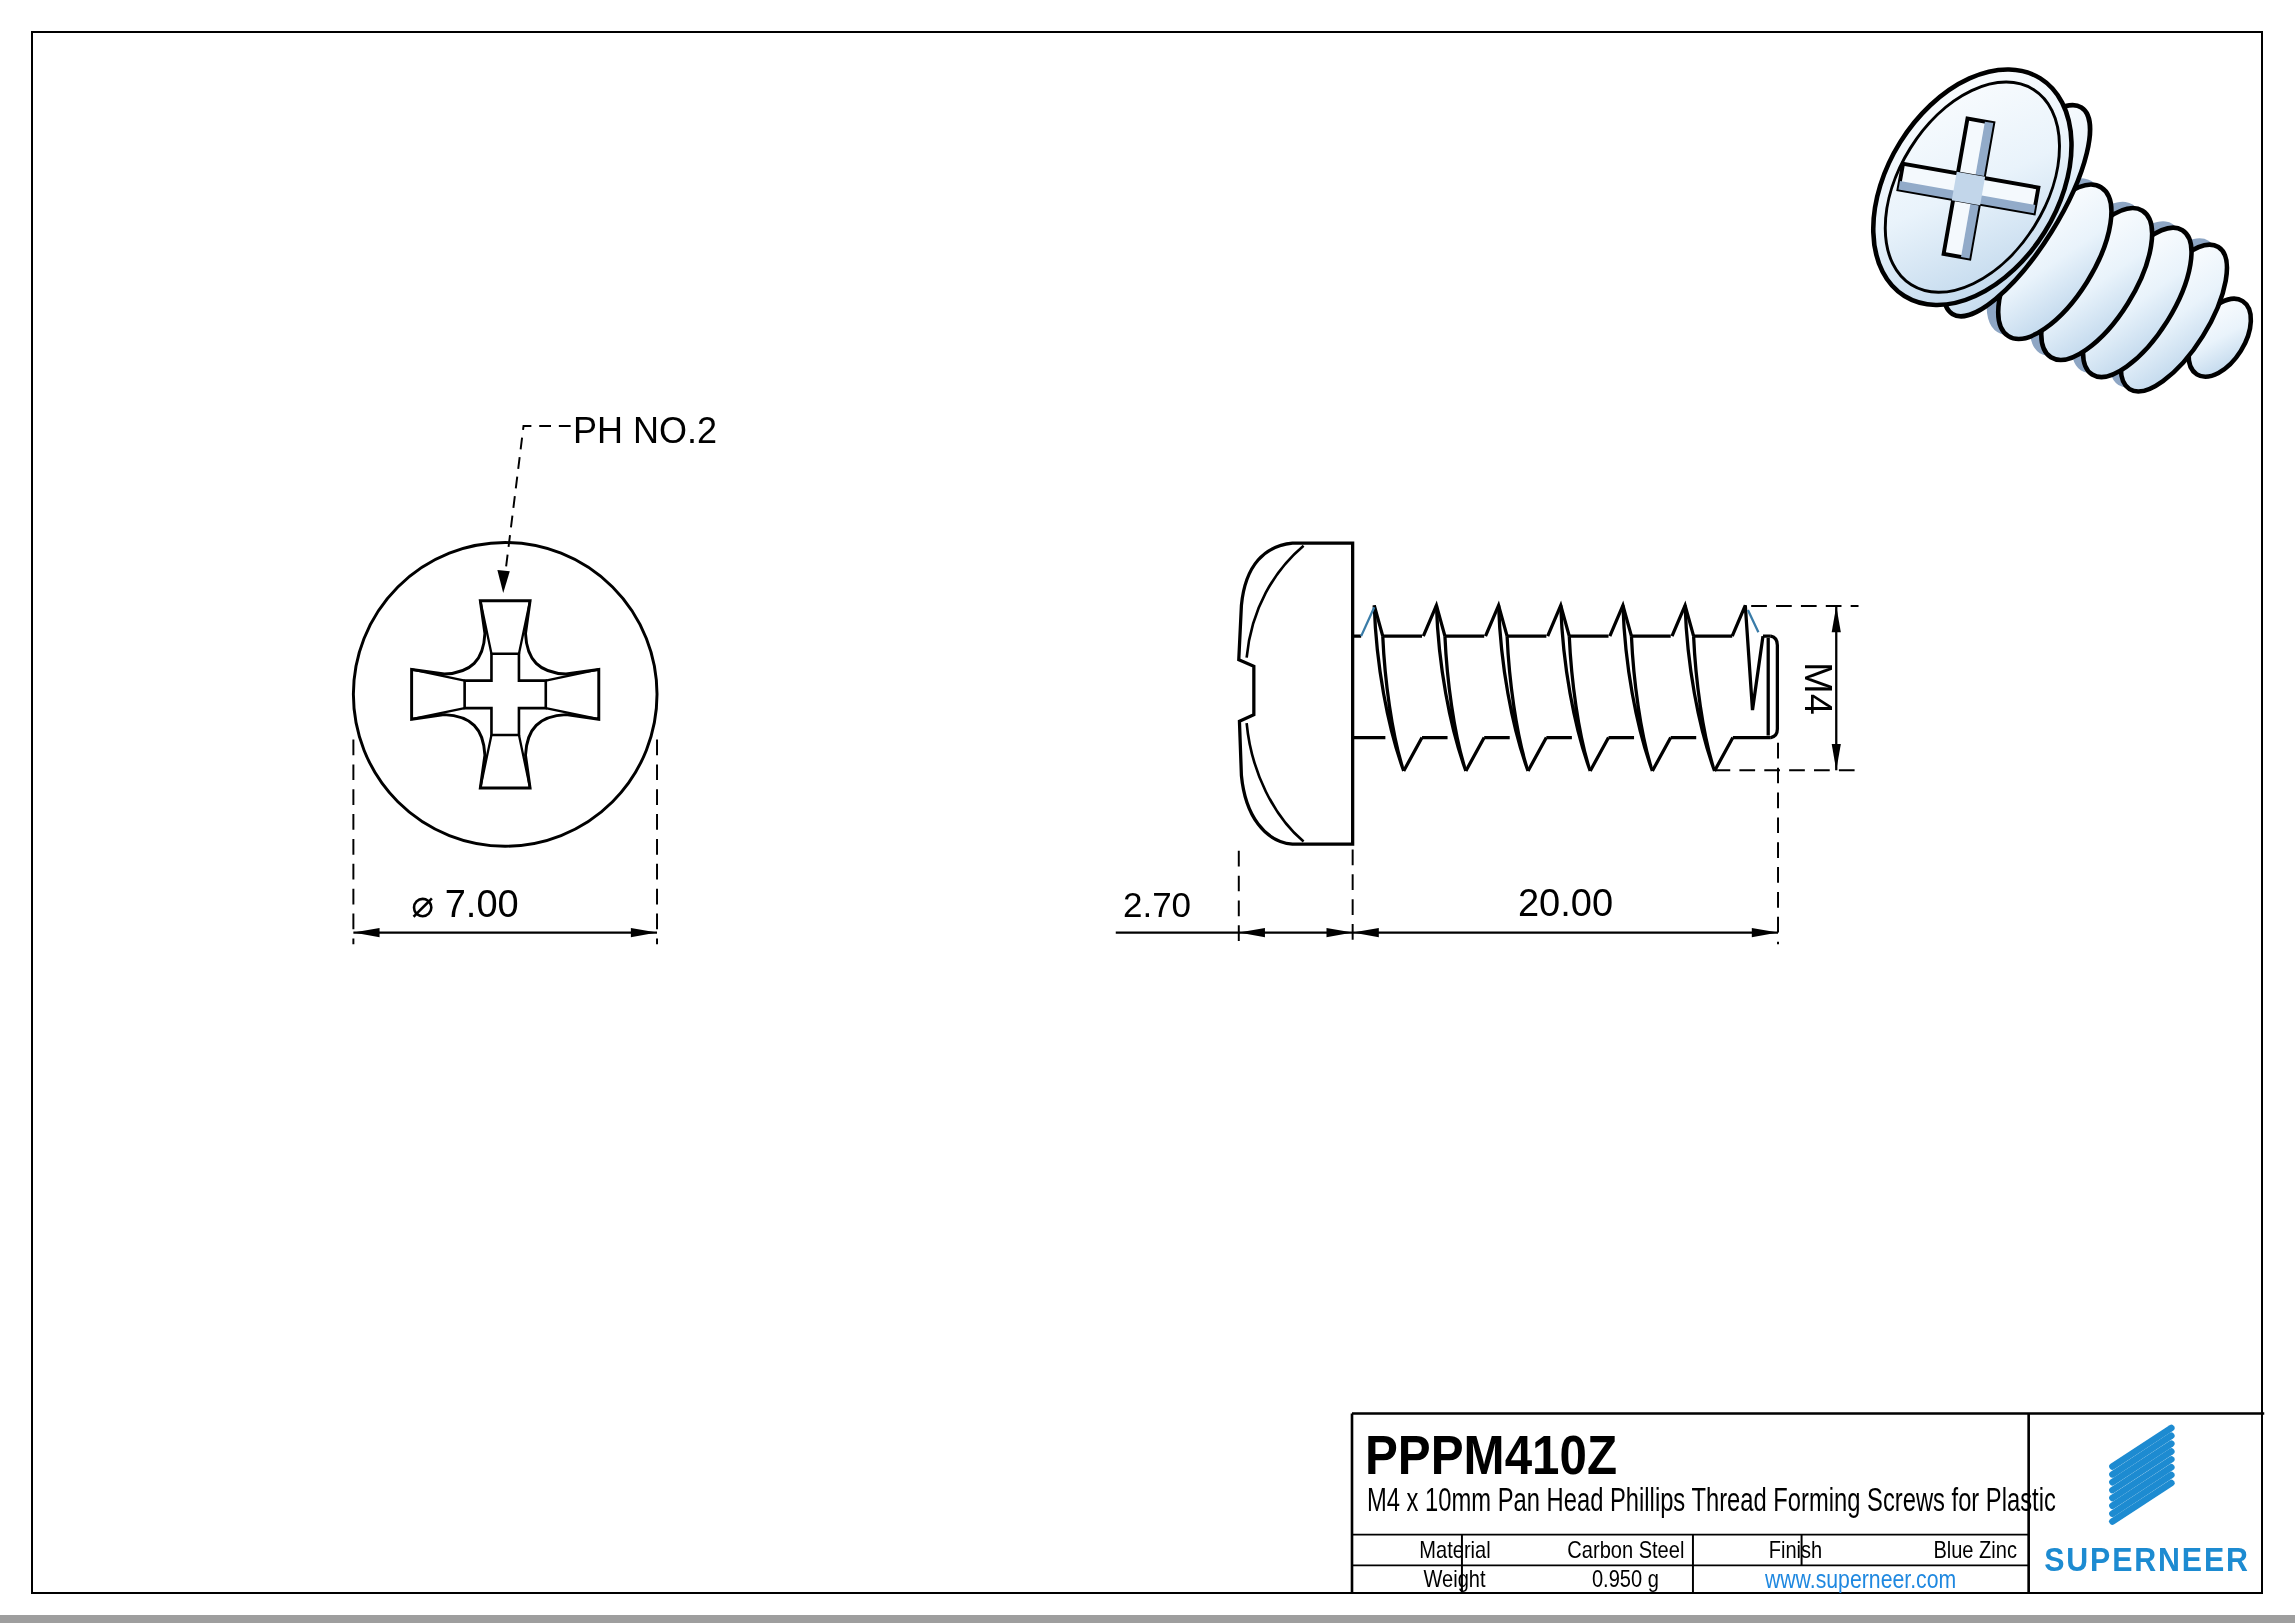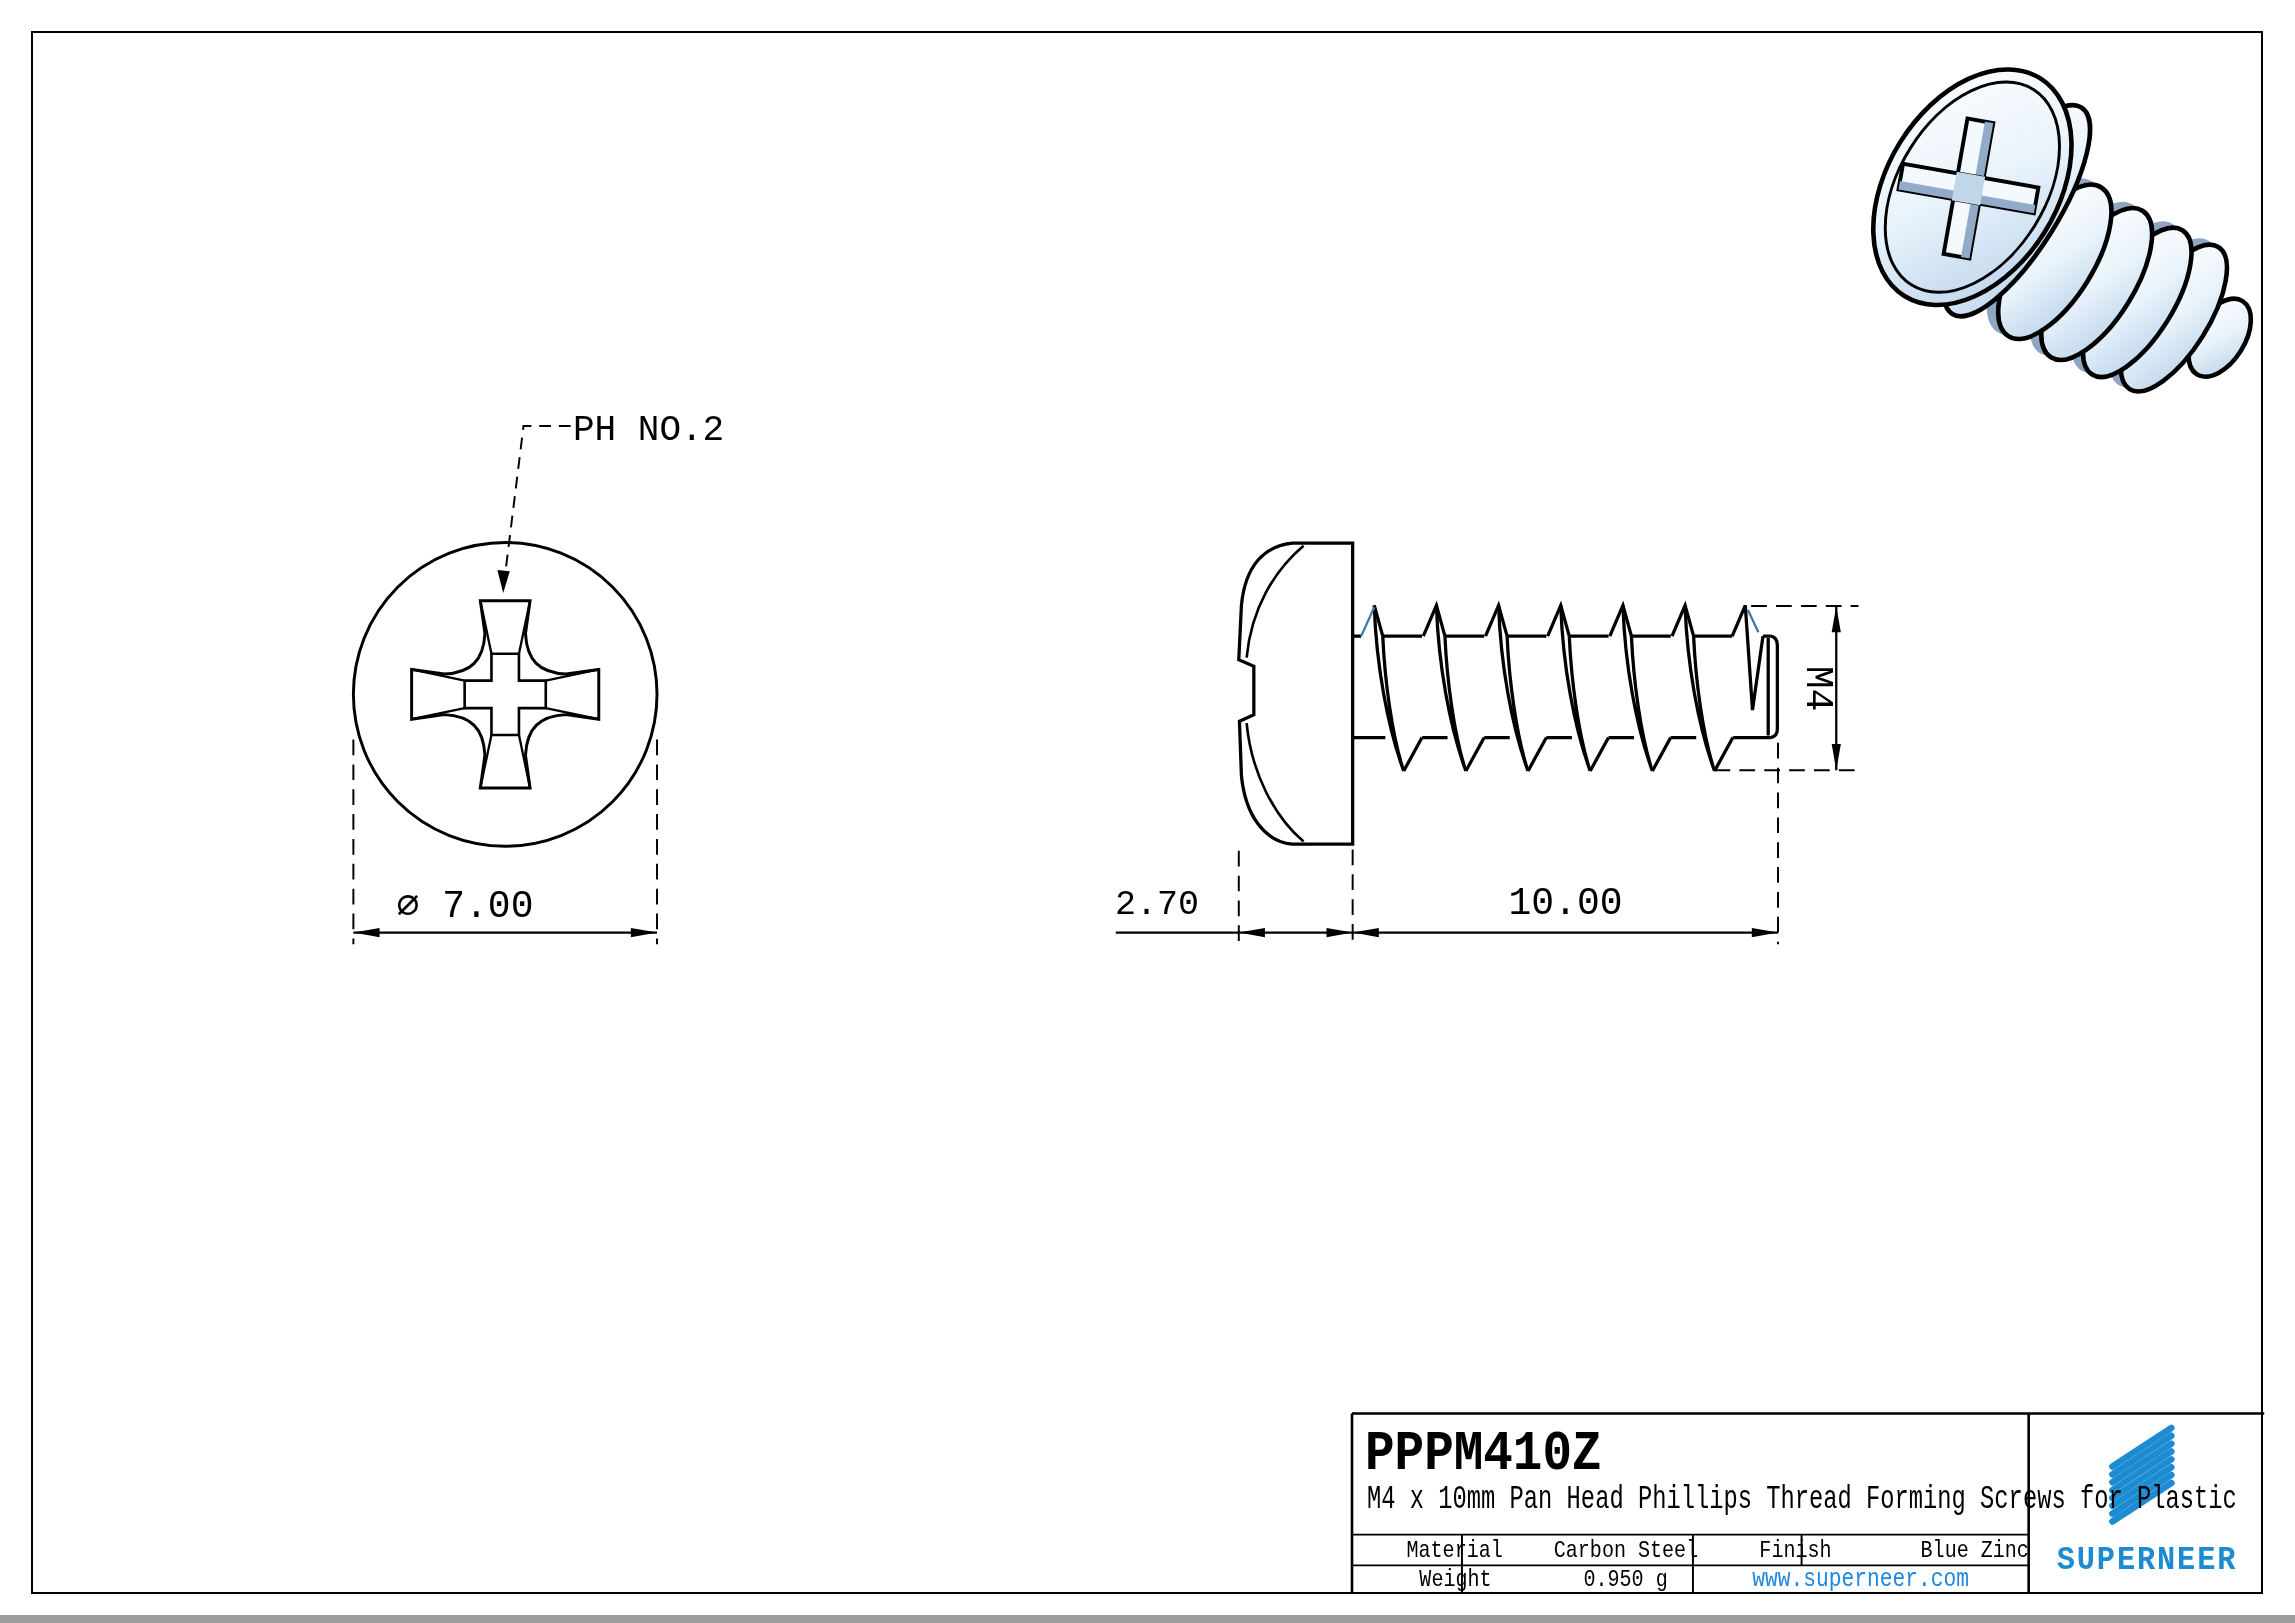--- a/index.html
+++ b/index.html
@@ -1,17 +1,17 @@
 <!DOCTYPE html>
 <html style="font-size:10.5px"><head>
 <meta charset="utf-8">
 <style>
   html,body{margin:0;padding:0;background:#fff;}
   .page{position:relative;width:2295px;height:1623px;background:#ffffff;overflow:hidden;
-        font-family:Liberation Mono, monospace;color:#000;}
+        font-family:Liberation Sans, sans-serif;color:#000;}
   .frame{position:absolute;left:31px;top:31px;width:2228px;height:1559px;border:2.6px solid #000;}
   .abs{position:absolute;}
   .dimtext{font-size:38px;color:#000;white-space:nowrap;}
   .center{display:flex;align-items:center;justify-content:center;text-align:center;}
   .cond{transform:scaleX(0.85);}
   .tb-text{font-size:23.6px;margin-left:48px;}
   .pn{font-size:56px;font-weight:bold;transform:scaleX(0.88);transform-origin:left top;white-space:nowrap;}
   .desc{font-size:33px;transform:scaleX(0.72);transform-origin:left top;white-space:nowrap;}
   .brand{font-size:33px;font-weight:bold;letter-spacing:2px;transform:scaleX(0.92);}
   .website{font-size:25px;}
@@ -158,21 +158,21 @@
       <line x1="3228" y1="2241" x2="3318" y2="2182"></line>
     </g>
   </svg>
 
   <div class="abs dimtext" style="left:573px;top:410px;font-size:36px">PH NO.2</div>
 
   <div class="abs dimtext center" style="left:367px;top:882px;width:196px">⌀ 7.00</div>
 
   <div class="abs dimtext center" style="left:1111px;top:885px;width:92px;font-size:35px">2.70</div>
 
-  <div class="abs dimtext center" style="left:1487px;top:882px;width:157px">10.00</div>
+  <div class="abs dimtext center" style="left:1487px;top:882px;width:157px">20.00</div>
 
   <div class="abs dimtext center m4rot" style="left:1765px;top:670px;width:105px;height:37px">M4</div>
 
 
   <div class="abs pn" style="left:1365px;top:1422px">PPPM410Z</div>
 
   <div class="abs desc" style="left:1367px;top:1481px">M4 x 10mm Pan Head Phillips Thread Forming Screws for Plastic</div>
 
   <div class="abs tb-text center" style="left:1352px;top:1535px;width:110px;height:31px">
       <span class="cond">Material</span>

